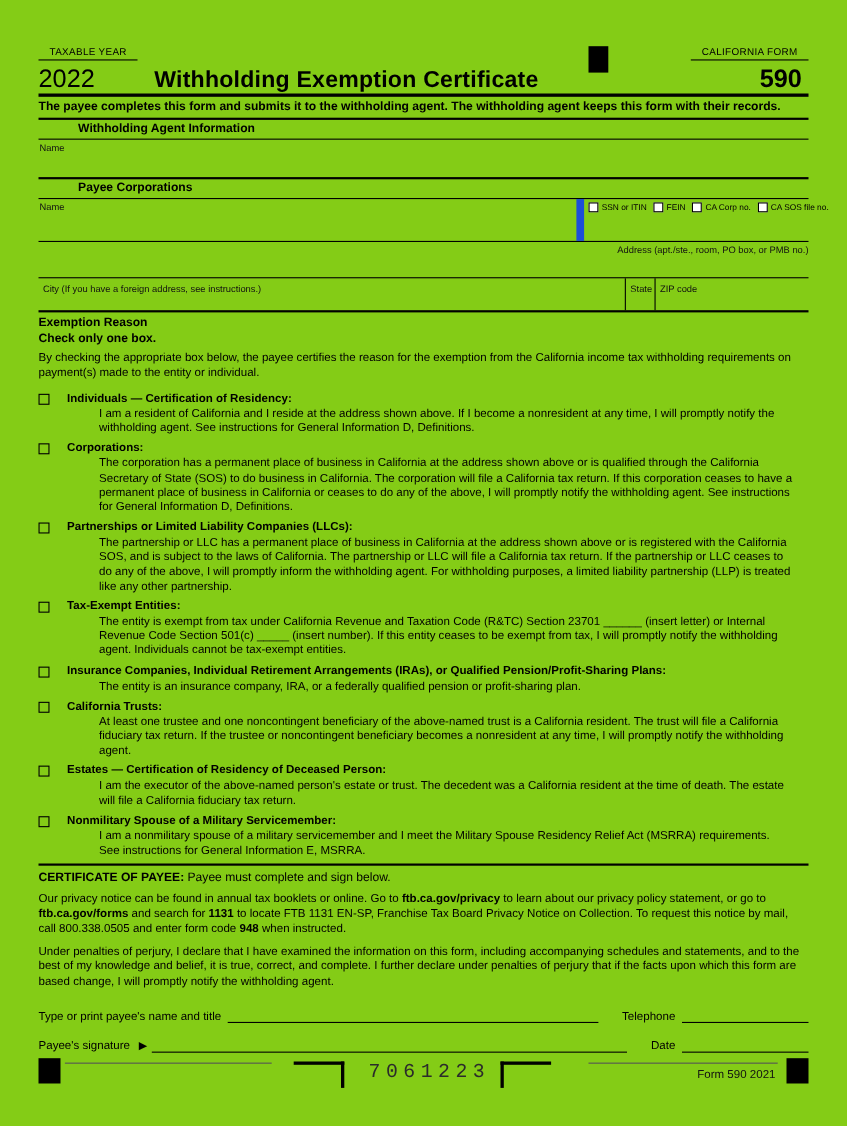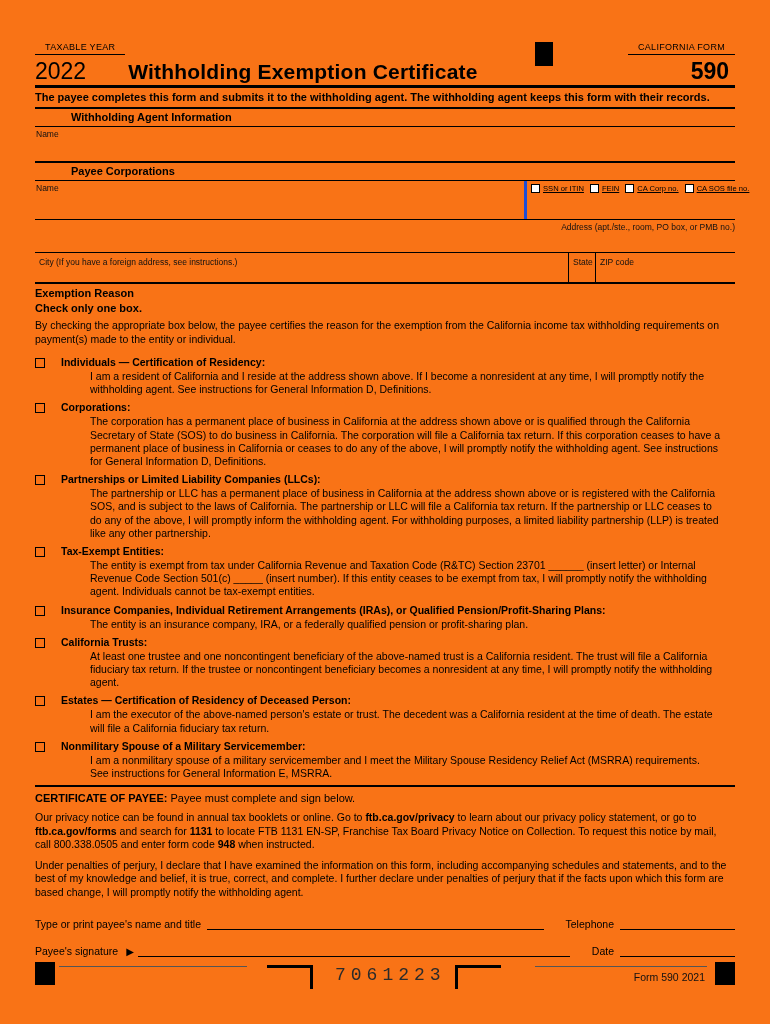--- a/index.html
+++ b/index.html
@@ -1,47 +1,47 @@
 <!DOCTYPE html>
 <html><head>
 <meta charset="utf-8">
 <style>
   * { margin: 0; padding: 0; box-sizing: border-box; }
   html, body { background: #e8e8e8; }
   .page {
     position: relative;
     width: 770px; height: 1024px;
     margin: 0 auto;
-    background: #f97316;
+    background: #84cc16;
     font-family: "Liberation Sans", sans-serif;
     color: #000;
     overflow: hidden;
   }
   .content { position: absolute; left: 35px; right: 35px; top: 42px; }
 
   
   .hdr-labels { display: flex; justify-content: space-between; align-items: flex-end; position: relative; }
   .corner-label { font-size: 9px; letter-spacing: .3px; border-bottom: 1px solid #000; padding: 0 10px 2px 10px; }
   .top-square { position: absolute; left: 500px; top: 0; width: 18px; height: 24px; background: #000; }
   .title-row { display: flex; align-items: baseline; margin-top: 3px; }
   .title-year { font-size: 23px; font-weight: normal; }
-  .title-main { font-size: 21px; font-weight: bold; margin-left: 42px; letter-spacing: .2px; }
+  .title-main { font-size: 21px; font-weight: bold; margin-left: 54px; letter-spacing: .2px; }
   .title-num  { font-size: 23px; font-weight: bold; margin-left: auto; margin-right: 6px; }
   .rule-thick  { border-top: 3px solid #000; }
   .rule-med    { border-top: 2px solid #000; }
   .rule-thin   { border-top: 1px solid #000; }
   .subtitle { font-size: 11px; font-weight: bold; padding: 3px 0 4px 0; }
 
   
   .section-hd { font-size: 11px; font-weight: bold; padding: 2px 0 3px 0; margin-left: 36px; }
   .field-label { font-size: 8.5px; color: #111; padding: 2px 0 0 1px; }
   .name-area-agent { height: 34px; }
 
   .payee-name-row { display: grid; grid-template-columns: 1fr 211px; height: 38px; }
-  .payee-name-row .right { border-left: 3px solid #1d4ed8; padding: 3px 0 0 4px; text-decoration: underline; }
+  .payee-name-row .right { border-left: 7px solid #1d4ed8; padding: 3px 0 0 4px; }
   .idtype-row { display: flex; gap: 6px; align-items: center; }
   .idtype-item { display: flex; align-items: center; gap: 3px; font-size: 7.6px; white-space: nowrap; }
   .cb { display: inline-block; width: 9px; height: 9px; border: 1px solid #000; background: #fff; flex: 0 0 auto; }
 
   .address-row { height: 32px; text-align: right; }
   .city-row { display: grid; grid-template-columns: 1fr 27px 140px; height: 29px; }
   .city-row > div { padding: 2px 0 0 3px; }
   .city-row .state-cell, .city-row .zip-cell { border-left: 1px solid #000; }
 
   

